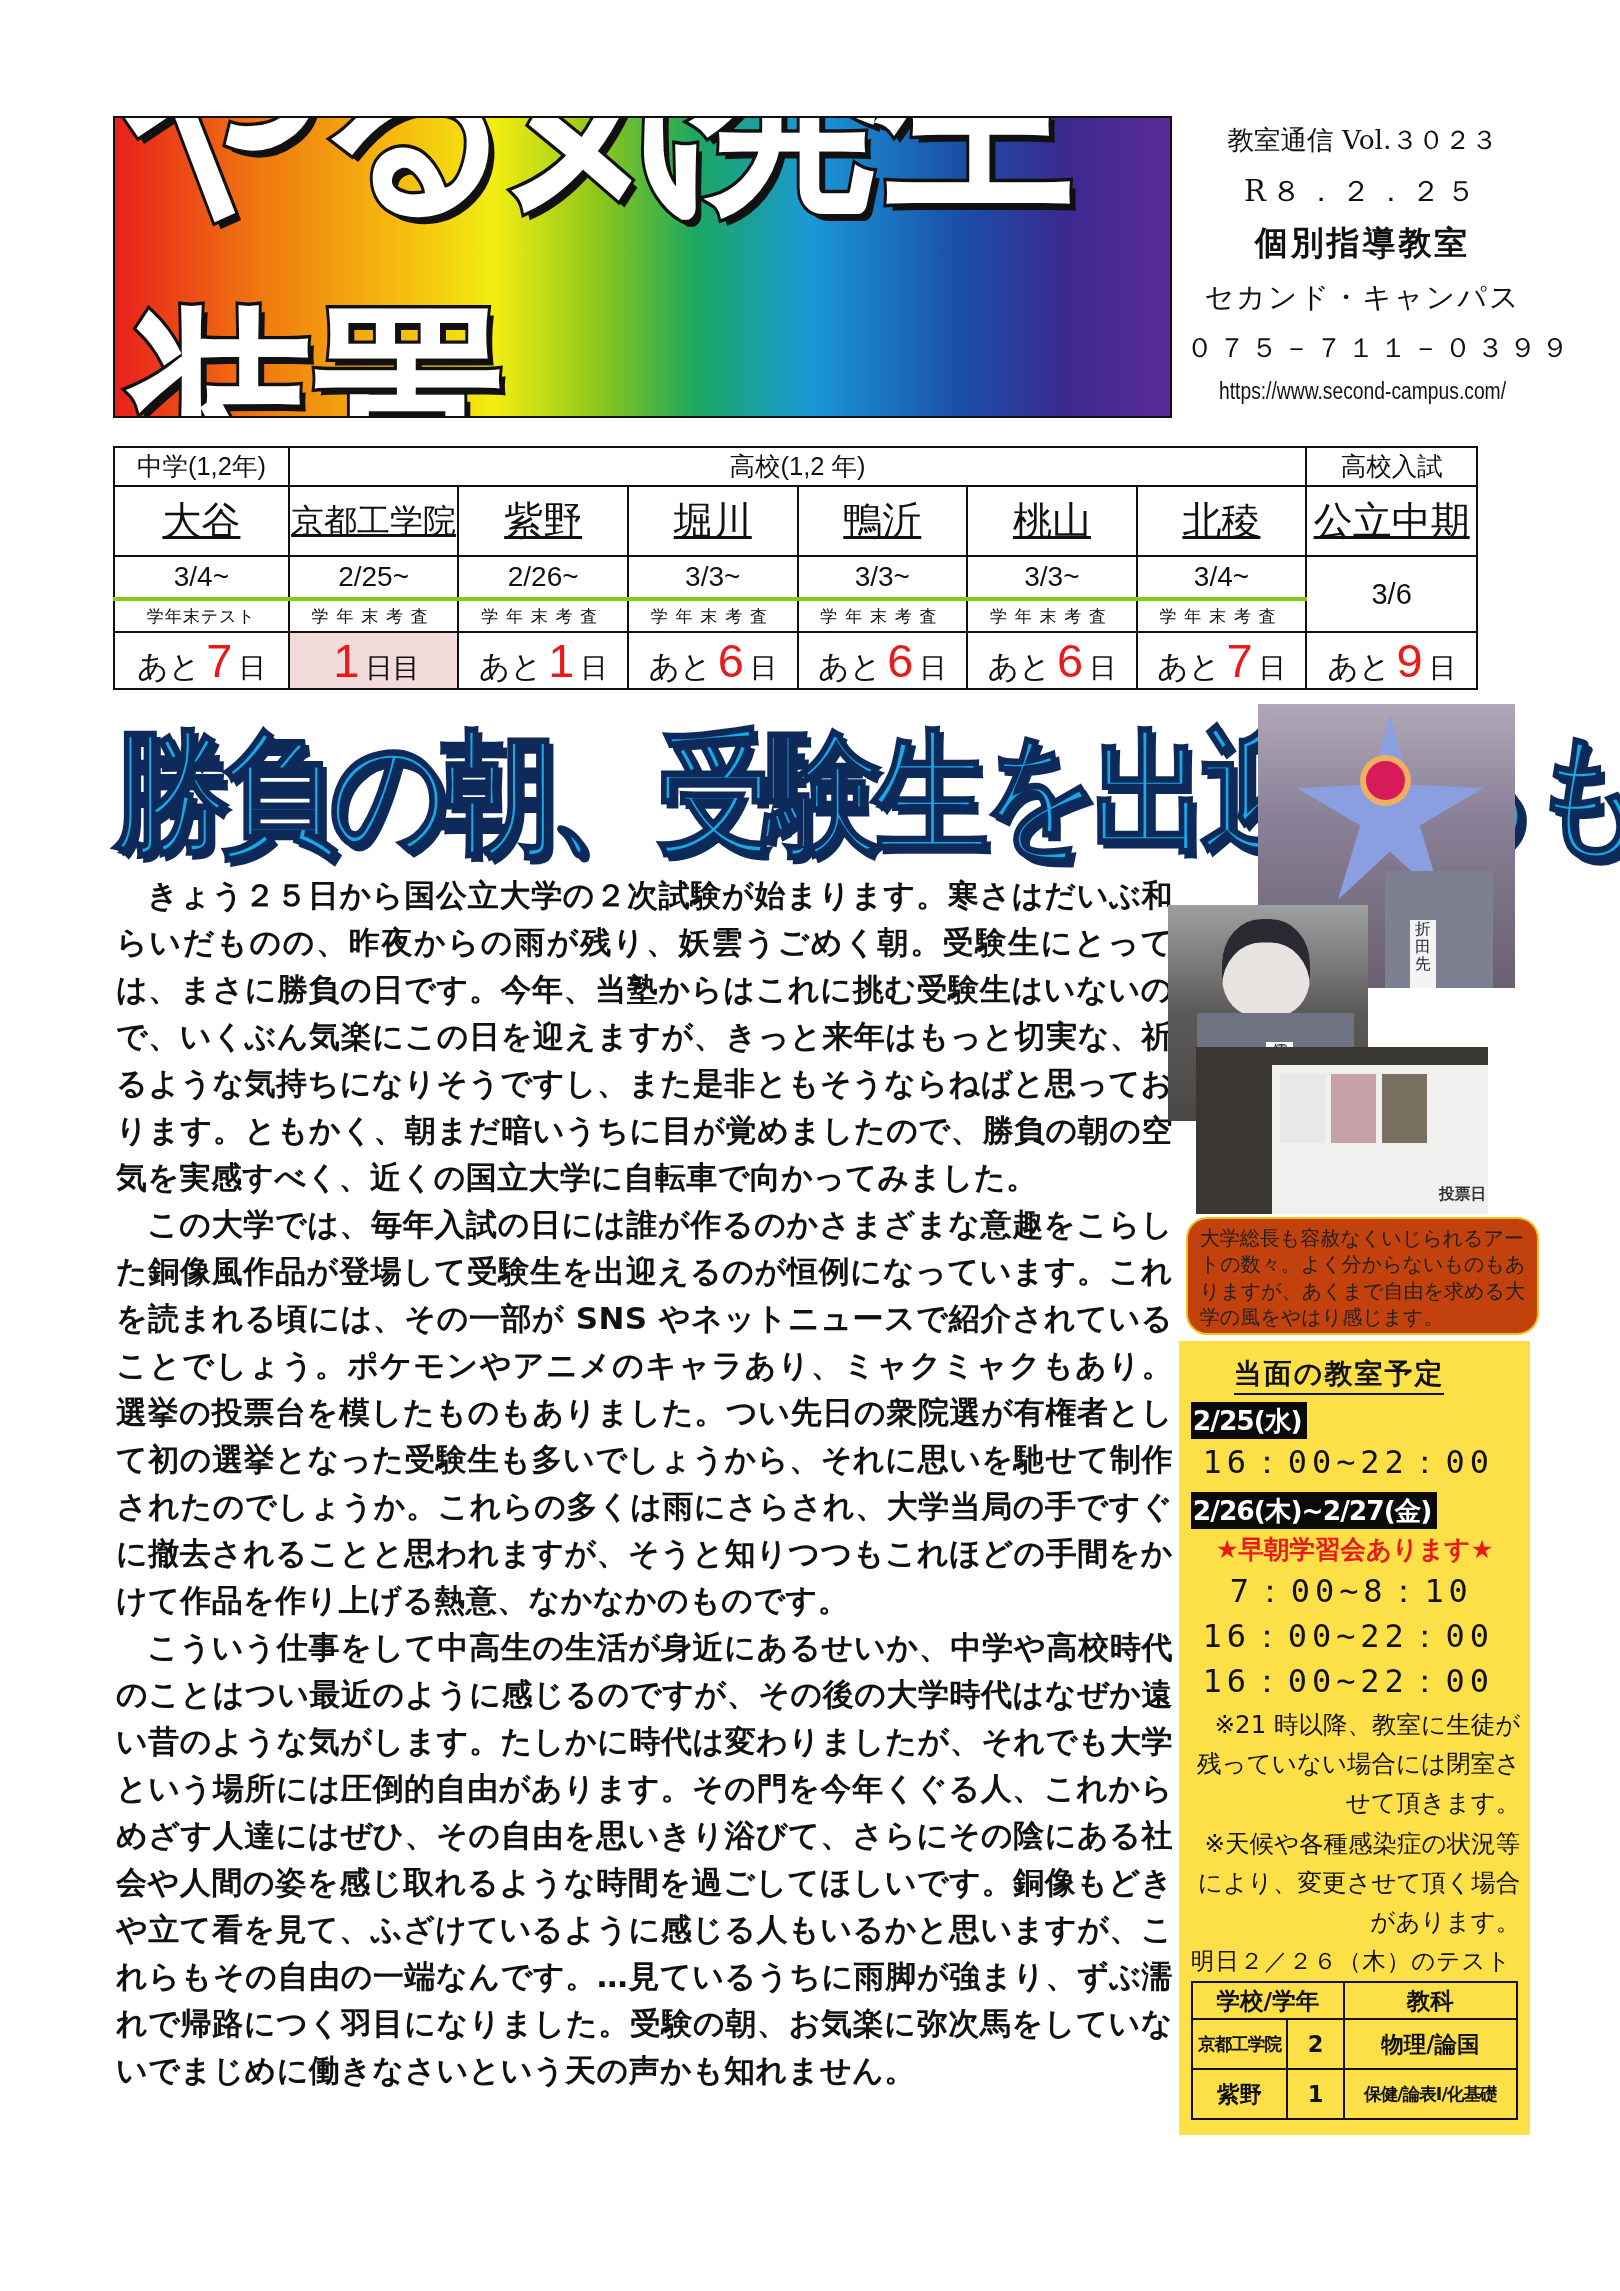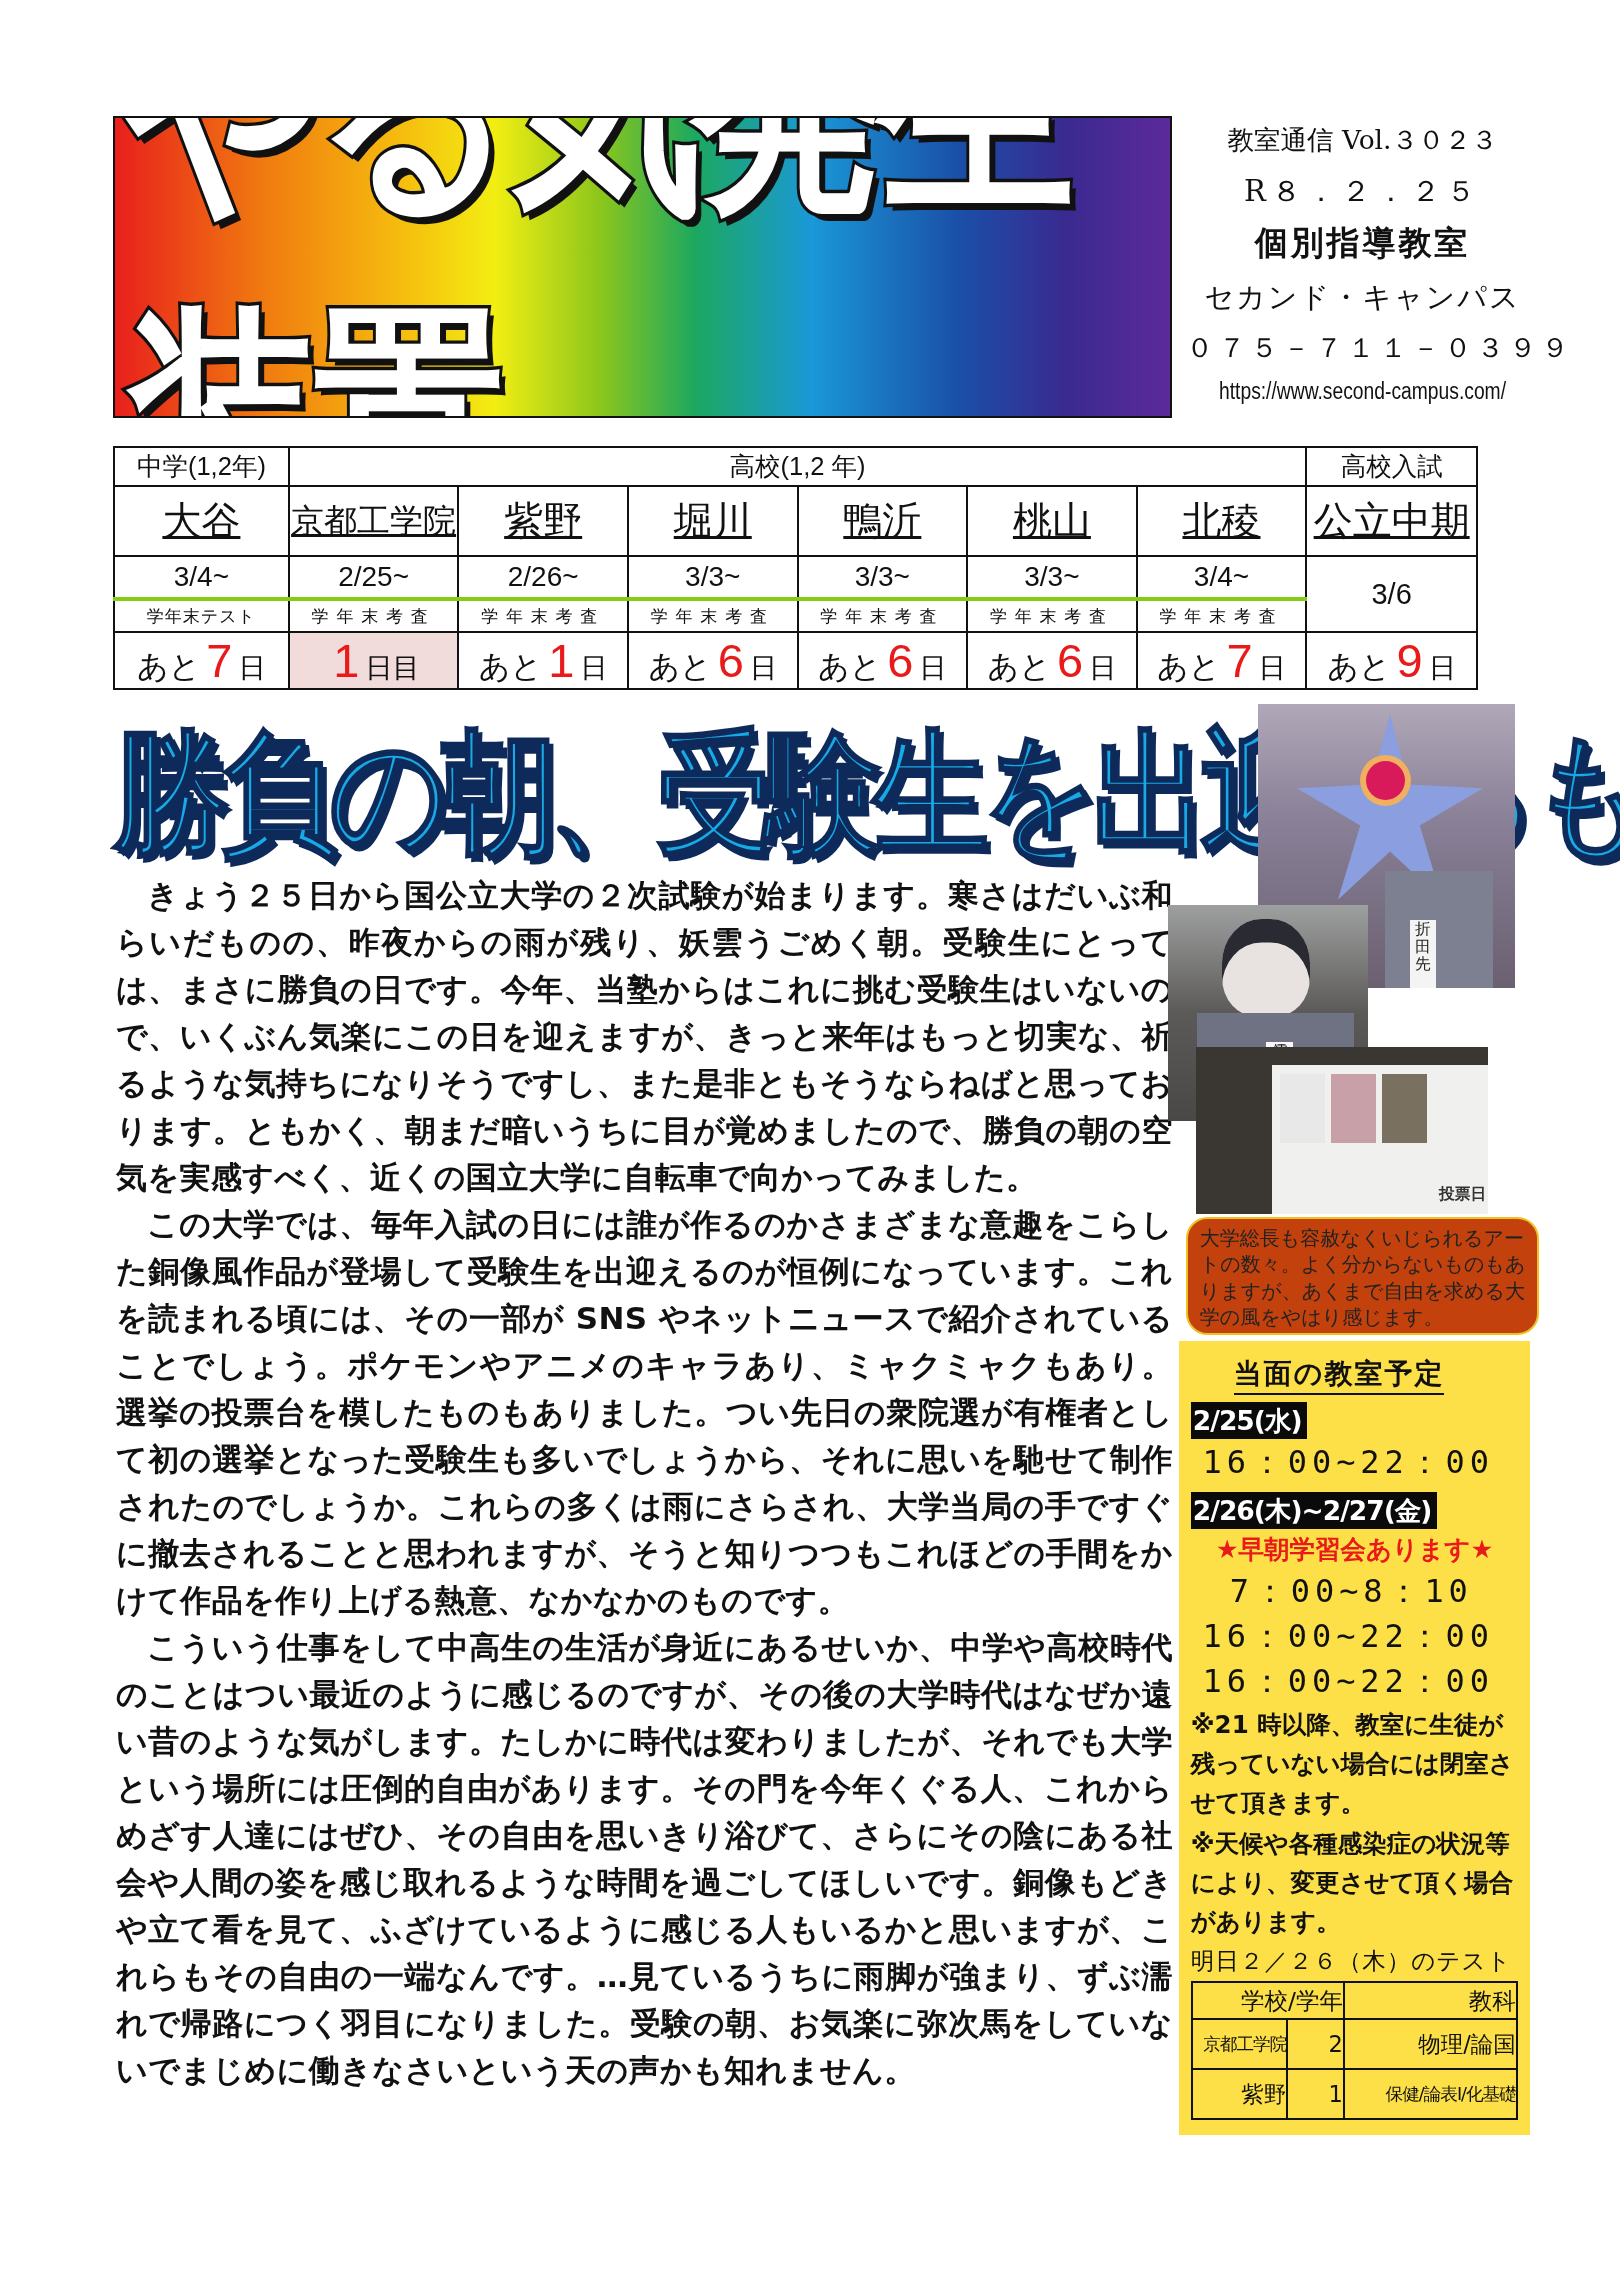--- a/index.html
+++ b/index.html
@@ -67,24 +67,24 @@
   .caption { position: absolute; left: 1186px; top: 1217px; width: 353px; height: 118px; border: 2.9px solid #f0c020; border-radius: 21.6px; background: #c2410c;
     font-family: "DejaVu Sans", sans-serif; font-size: 20px; line-height: 26.5px; padding: 5.9px 9.8px 0 11.8px; color: #222; }
 
   
   .schedule { position: absolute; left: 1179px; top: 1341px; width: 351px; height: 794px; background: #fde047; padding: 0 0 0 11.8px; font-family: "DejaVu Sans", sans-serif; }
   .schedule .title { margin: 13.7px 0 0 43px; font-size: 28px; font-weight: bold; border-bottom: 2px solid #111; display: inline-block; letter-spacing: 2px; }
   .schedule .day { display: inline-block; background: #0a0a0a; color: #ffffff; font-weight: bold; font-size: 26.5px; padding: 0 5.9px 0 2px; margin-top: 7.8px; height: 37px; line-height: 37px; letter-spacing: -1px; }
   .schedule .time { font-family: "DejaVu Sans Mono", monospace; font-size: 32px; letter-spacing: 4.9px; padding-left: 11.8px; height: 45px; line-height: 47px; }
   .schedule .time.indent { padding-left: 39px; }
   .schedule .special { color: #e81a1a; font-weight: bold; font-size: 25.5px; text-align: center; height: 39px; line-height: 41px; padding-right: 11.8px; }
-  .schedule .note { font-weight: bold; font-size: 24.5px; line-height: 39px; padding-right: 9.8px; margin-top: 2px; }
+  .schedule .note { font-weight: normal; font-size: 24.5px; line-height: 39px; padding-right: 9.8px; margin-top: 2px; text-align: right; }
   .schedule .tomorrow { font-size: 23.5px; margin-top: 3.9px; letter-spacing: 1px; }
   .tests { border-collapse: collapse; width: 327px; margin-top: 3.9px; font-family: "DejaVu Sans", sans-serif; }
-  .tests td, .tests th { border: 2px solid #111; text-align: right; font-weight: normal; }
+  .tests td, .tests th { border: 2px solid #111; text-align: center; font-weight: bold; }
   .tests th { height: 37px; font-size: 23.5px; }
   .tests td { height: 50px; font-size: 22.5px; }
   .tests td.sch-small { font-size: 17.6px; letter-spacing: -1px; }
   .tests td.subj-small { font-size: 17.6px; letter-spacing: -1px; }
 </style>
 </head>
 <body>
 
 <div class="masthead">
   <div class="masthead-title">やる気発生装置</div>

